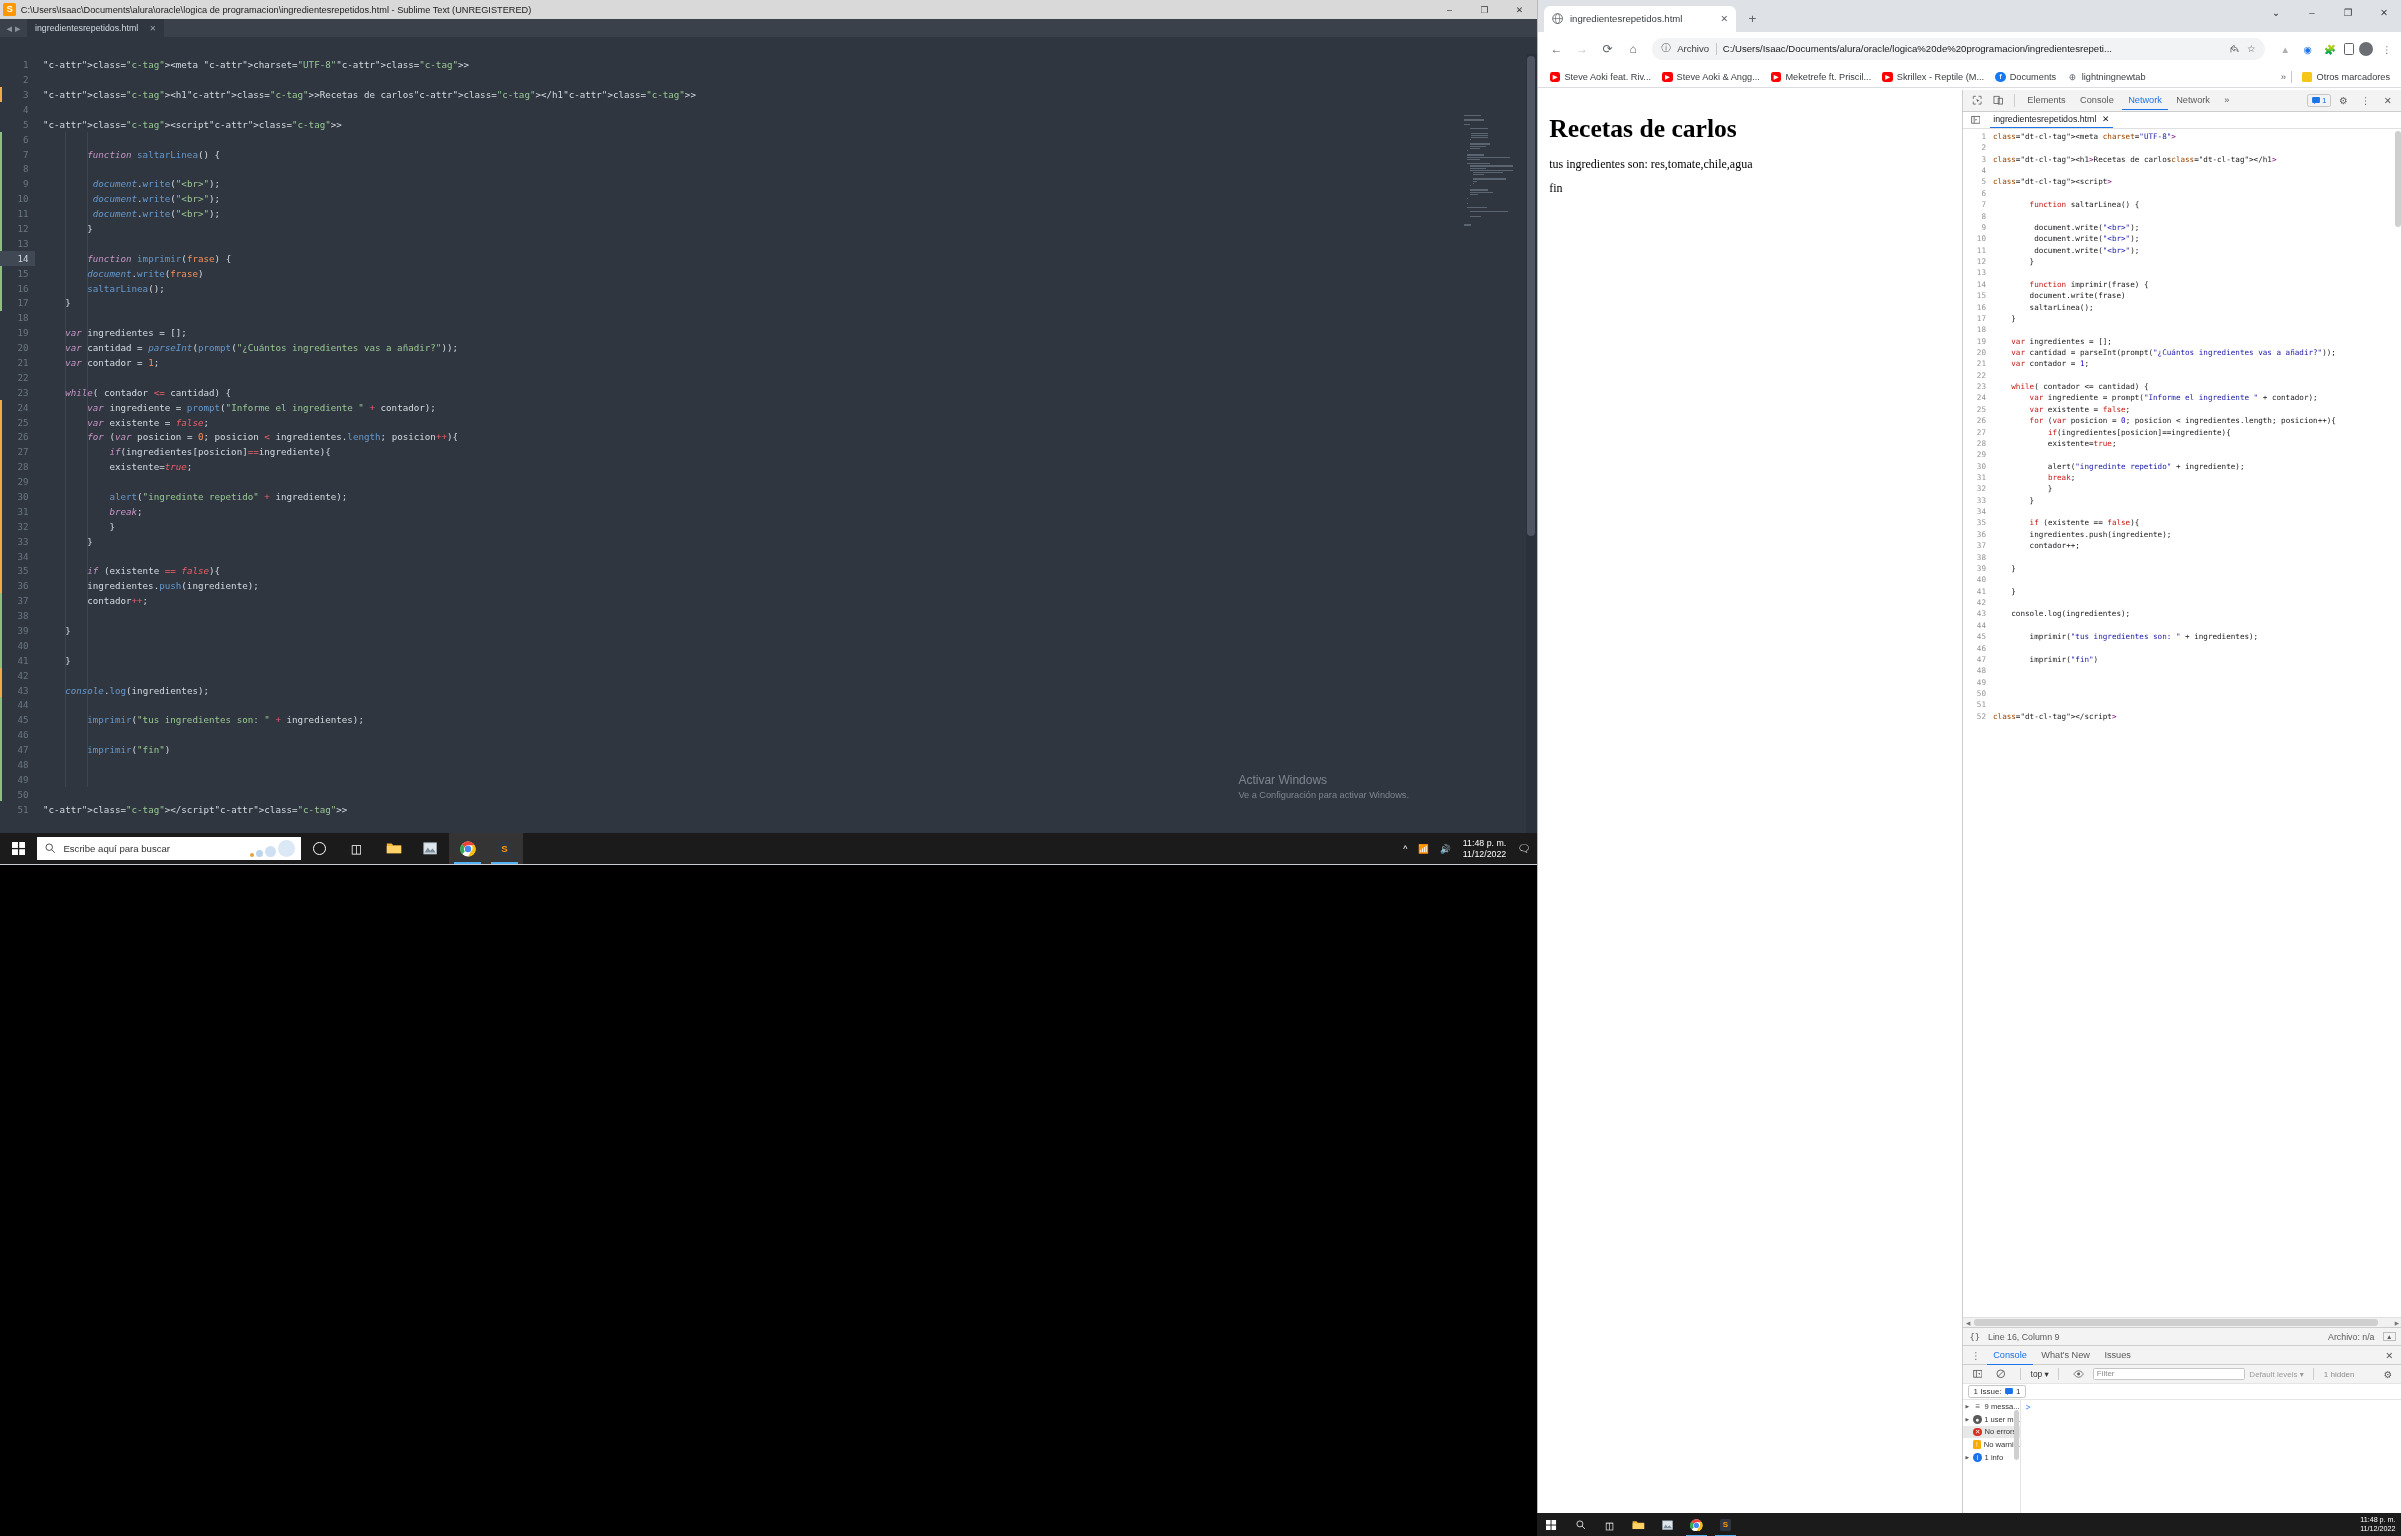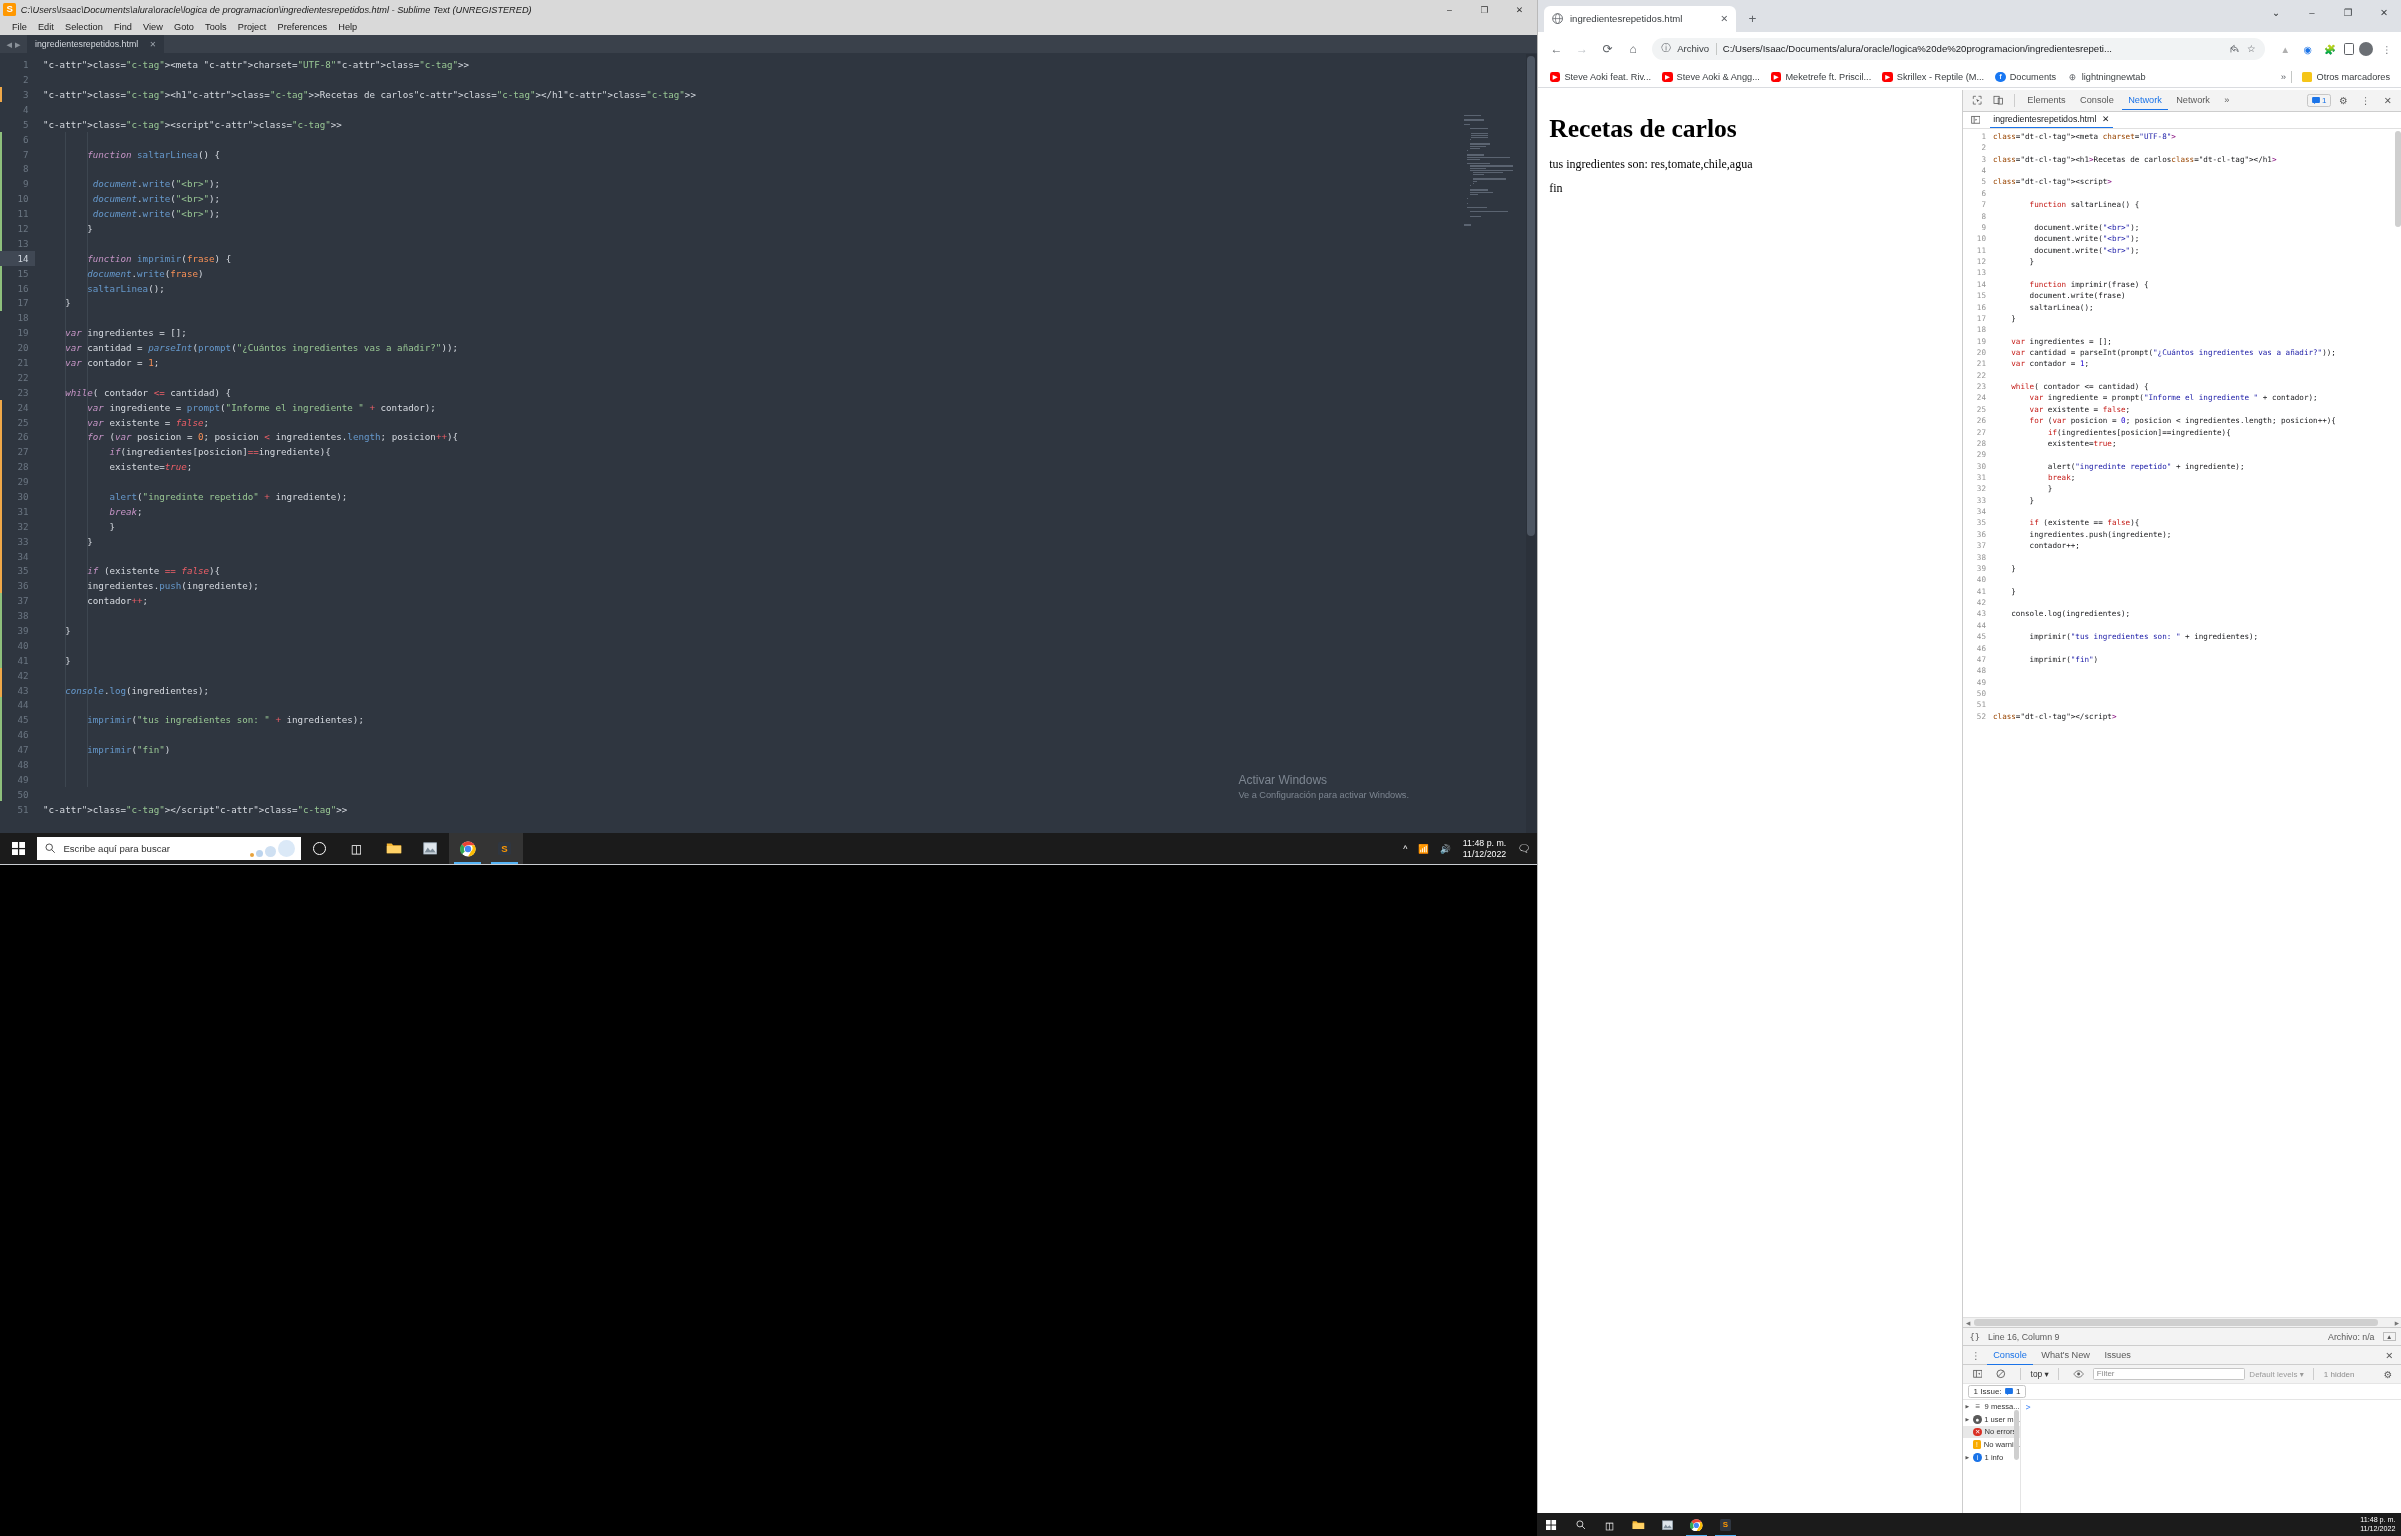--- a/index.html
+++ b/index.html
@@ -3,21 +3,21 @@
 <meta charset="utf-8">
 <style>
   html,body{margin:0;padding:0;background:#000;}
   body{width:2401px;height:1537px;font-family:"Liberation Sans",sans-serif;overflow:hidden;position:relative;}
   *{box-sizing:border-box;}
 
   
   #sublime{position:absolute;left:0;top:0;width:1537px;height:865px;background:#2f3640;}
   .st-titlebar{height:19px;background:#d9d9d9;display:flex;align-items:center;padding-left:3.2px;position:relative;}
   .st-appicon{width:12.8px;height:12.8px;background:#ff9800;color:#fff;font-weight:bold;font-size:9.6px;line-height:12.8px;text-align:center;border-radius:1.6px;margin-right:4.8px;}
-  .st-title{font-size:9.2px;color:#202020;white-space:nowrap;font-style:italic;}
+  .st-title{font-size:9.2px;color:#202020;white-space:nowrap;}
   .st-winbtns{position:absolute;right:0;top:0;height:19px;display:flex;}
   .st-winbtn{width:35px;height:19px;display:flex;align-items:center;justify-content:center;font-size:8.8px;color:#333;}
   .st-menubar{height:16px;background:#d9d9d9;display:flex;align-items:center;padding-left:6.4px;gap:0px;}
   .st-menu{font-size:9.2px;color:#202020;padding:1.6px 5.6px;white-space:nowrap;}
   .st-tabstrip{height:18.4px;background:#23272e;display:flex;align-items:flex-end;position:relative;}
   .st-navarrows{width:27px;height:18.4px;display:flex;align-items:center;justify-content:center;gap:3.2px;color:#8a9199;font-size:7.2px;background:#3a414b;}
   .st-tab{height:18.4px;background:#2f3640;color:#d6dae0;font-size:8.8px;display:flex;align-items:center;padding:0 8px;gap:11.2px;}
   .st-tab .x{color:#9aa2ab;font-size:8px;}
   .st-tabfill{flex:1;height:18.4px;background:#3a414b;}
   .st-editor{position:absolute;top:54px;left:0;right:0;bottom:17px;background:#2f3640;overflow:hidden;}
@@ -146,32 +146,20 @@
   <div class="st-titlebar">
     <div class="st-appicon">S</div>
     <div class="st-title">C:\Users\Isaac\Documents\alura\oracle\logica de programacion\ingredientesrepetidos.html - Sublime Text (UNREGISTERED)</div>
     <div class="st-winbtns">
       <div class="st-winbtn">–</div>
       <div class="st-winbtn">❐</div>
       <div class="st-winbtn close">✕</div>
     </div>
   </div>
 
-  <div class="st-menubar">
-    <div class="st-menu">File</div>
-    <div class="st-menu">Edit</div>
-    <div class="st-menu">Selection</div>
-    <div class="st-menu">Find</div>
-    <div class="st-menu">View</div>
-    <div class="st-menu">Goto</div>
-    <div class="st-menu">Tools</div>
-    <div class="st-menu">Project</div>
-    <div class="st-menu">Preferences</div>
-    <div class="st-menu">Help</div>
-  </div>
 
   <div class="st-tabstrip">
     <div class="st-navarrows">
       <span>◀</span>
       <span>▶</span>
     </div>
     <div class="st-tab">
       <span>ingredientesrepetidos.html</span>
       <span class="x">✕</span>
     </div>

